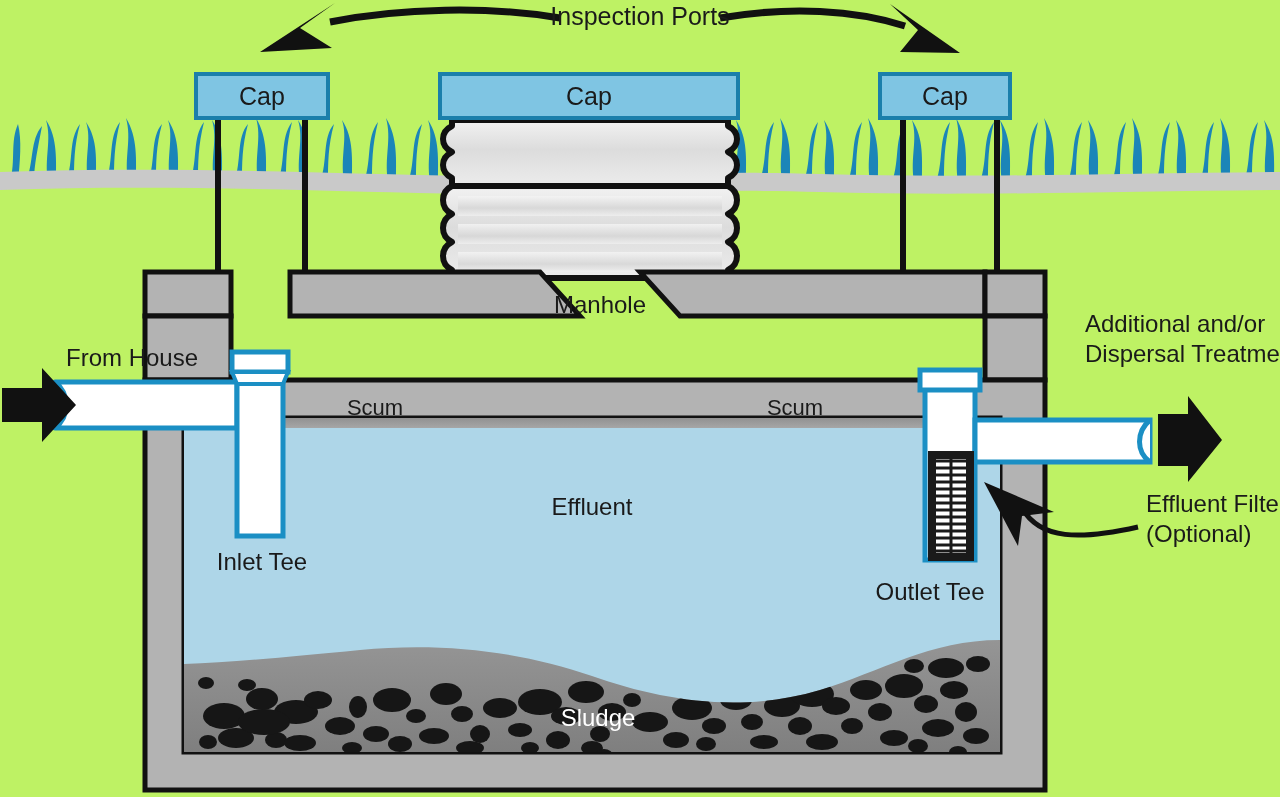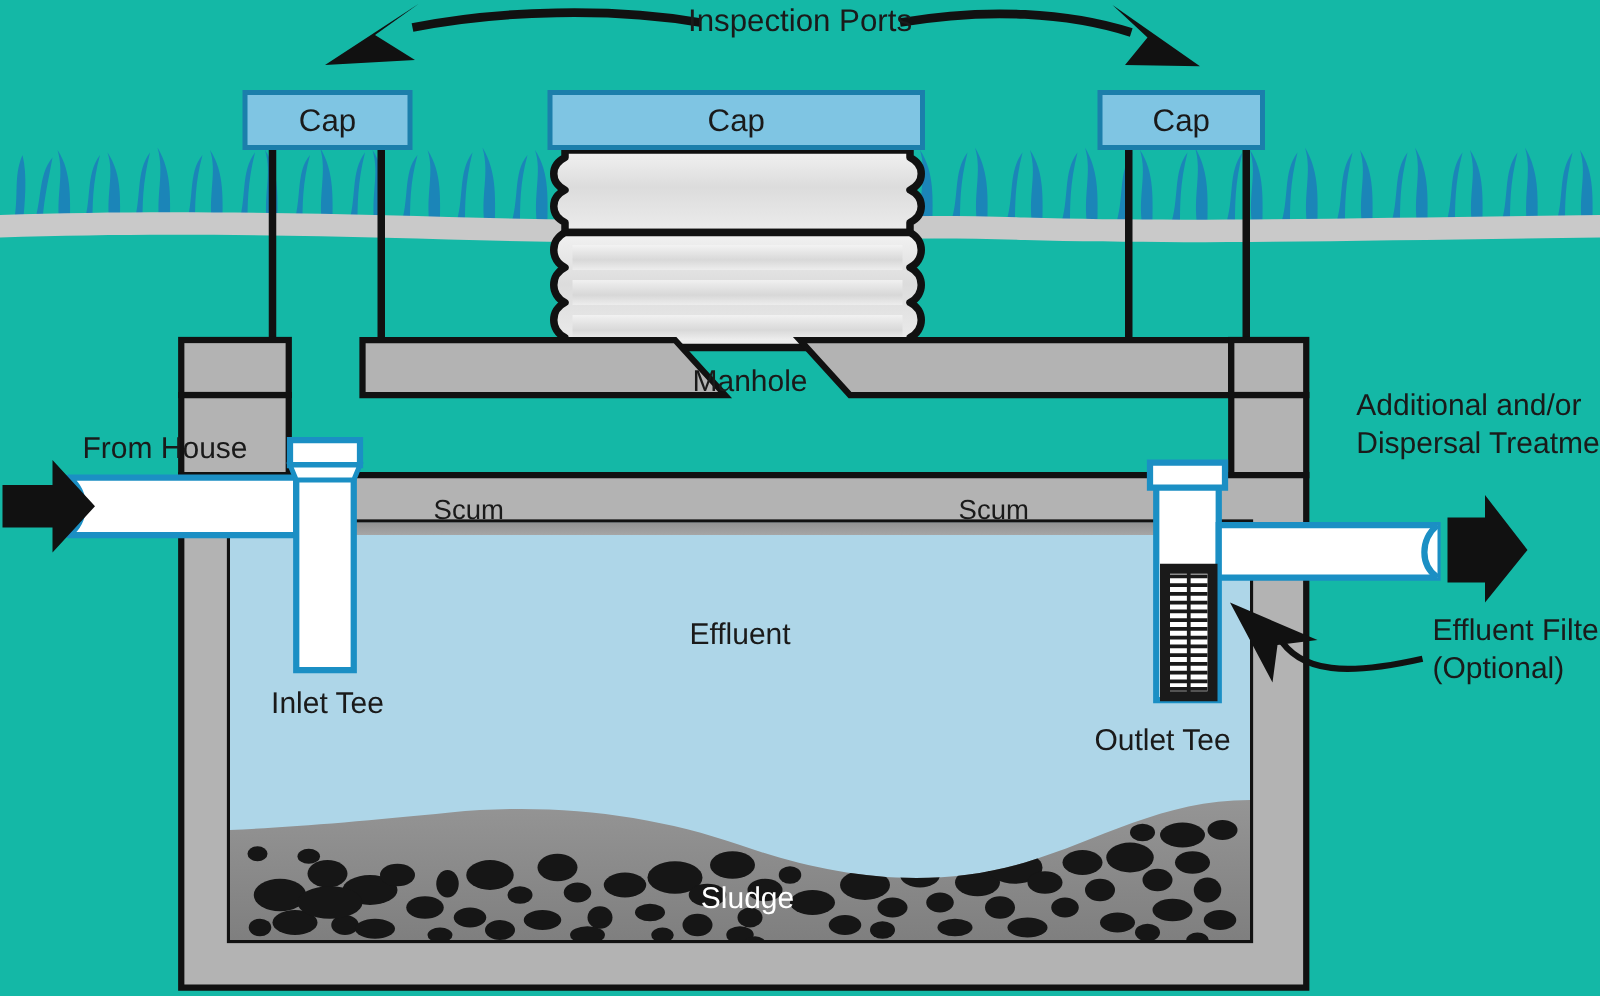--- a/index.html
+++ b/index.html
@@ -7,21 +7,21 @@
     padding: 0;
     background: #ffffff;
   }
   body {
     font-family: "Liberation Sans", sans-serif;
   }
   #stage {
     position: relative;
     width: 1280px;
     height: 797px;
-    background: #14b8a6;
+    background: #bef264;
     overflow: hidden;
   }
   #stage svg {
     position: absolute;
     top: 0;
     left: 0;
   }
   text {
     font-family: "Liberation Sans", sans-serif;
     fill: #1a1a1a;

